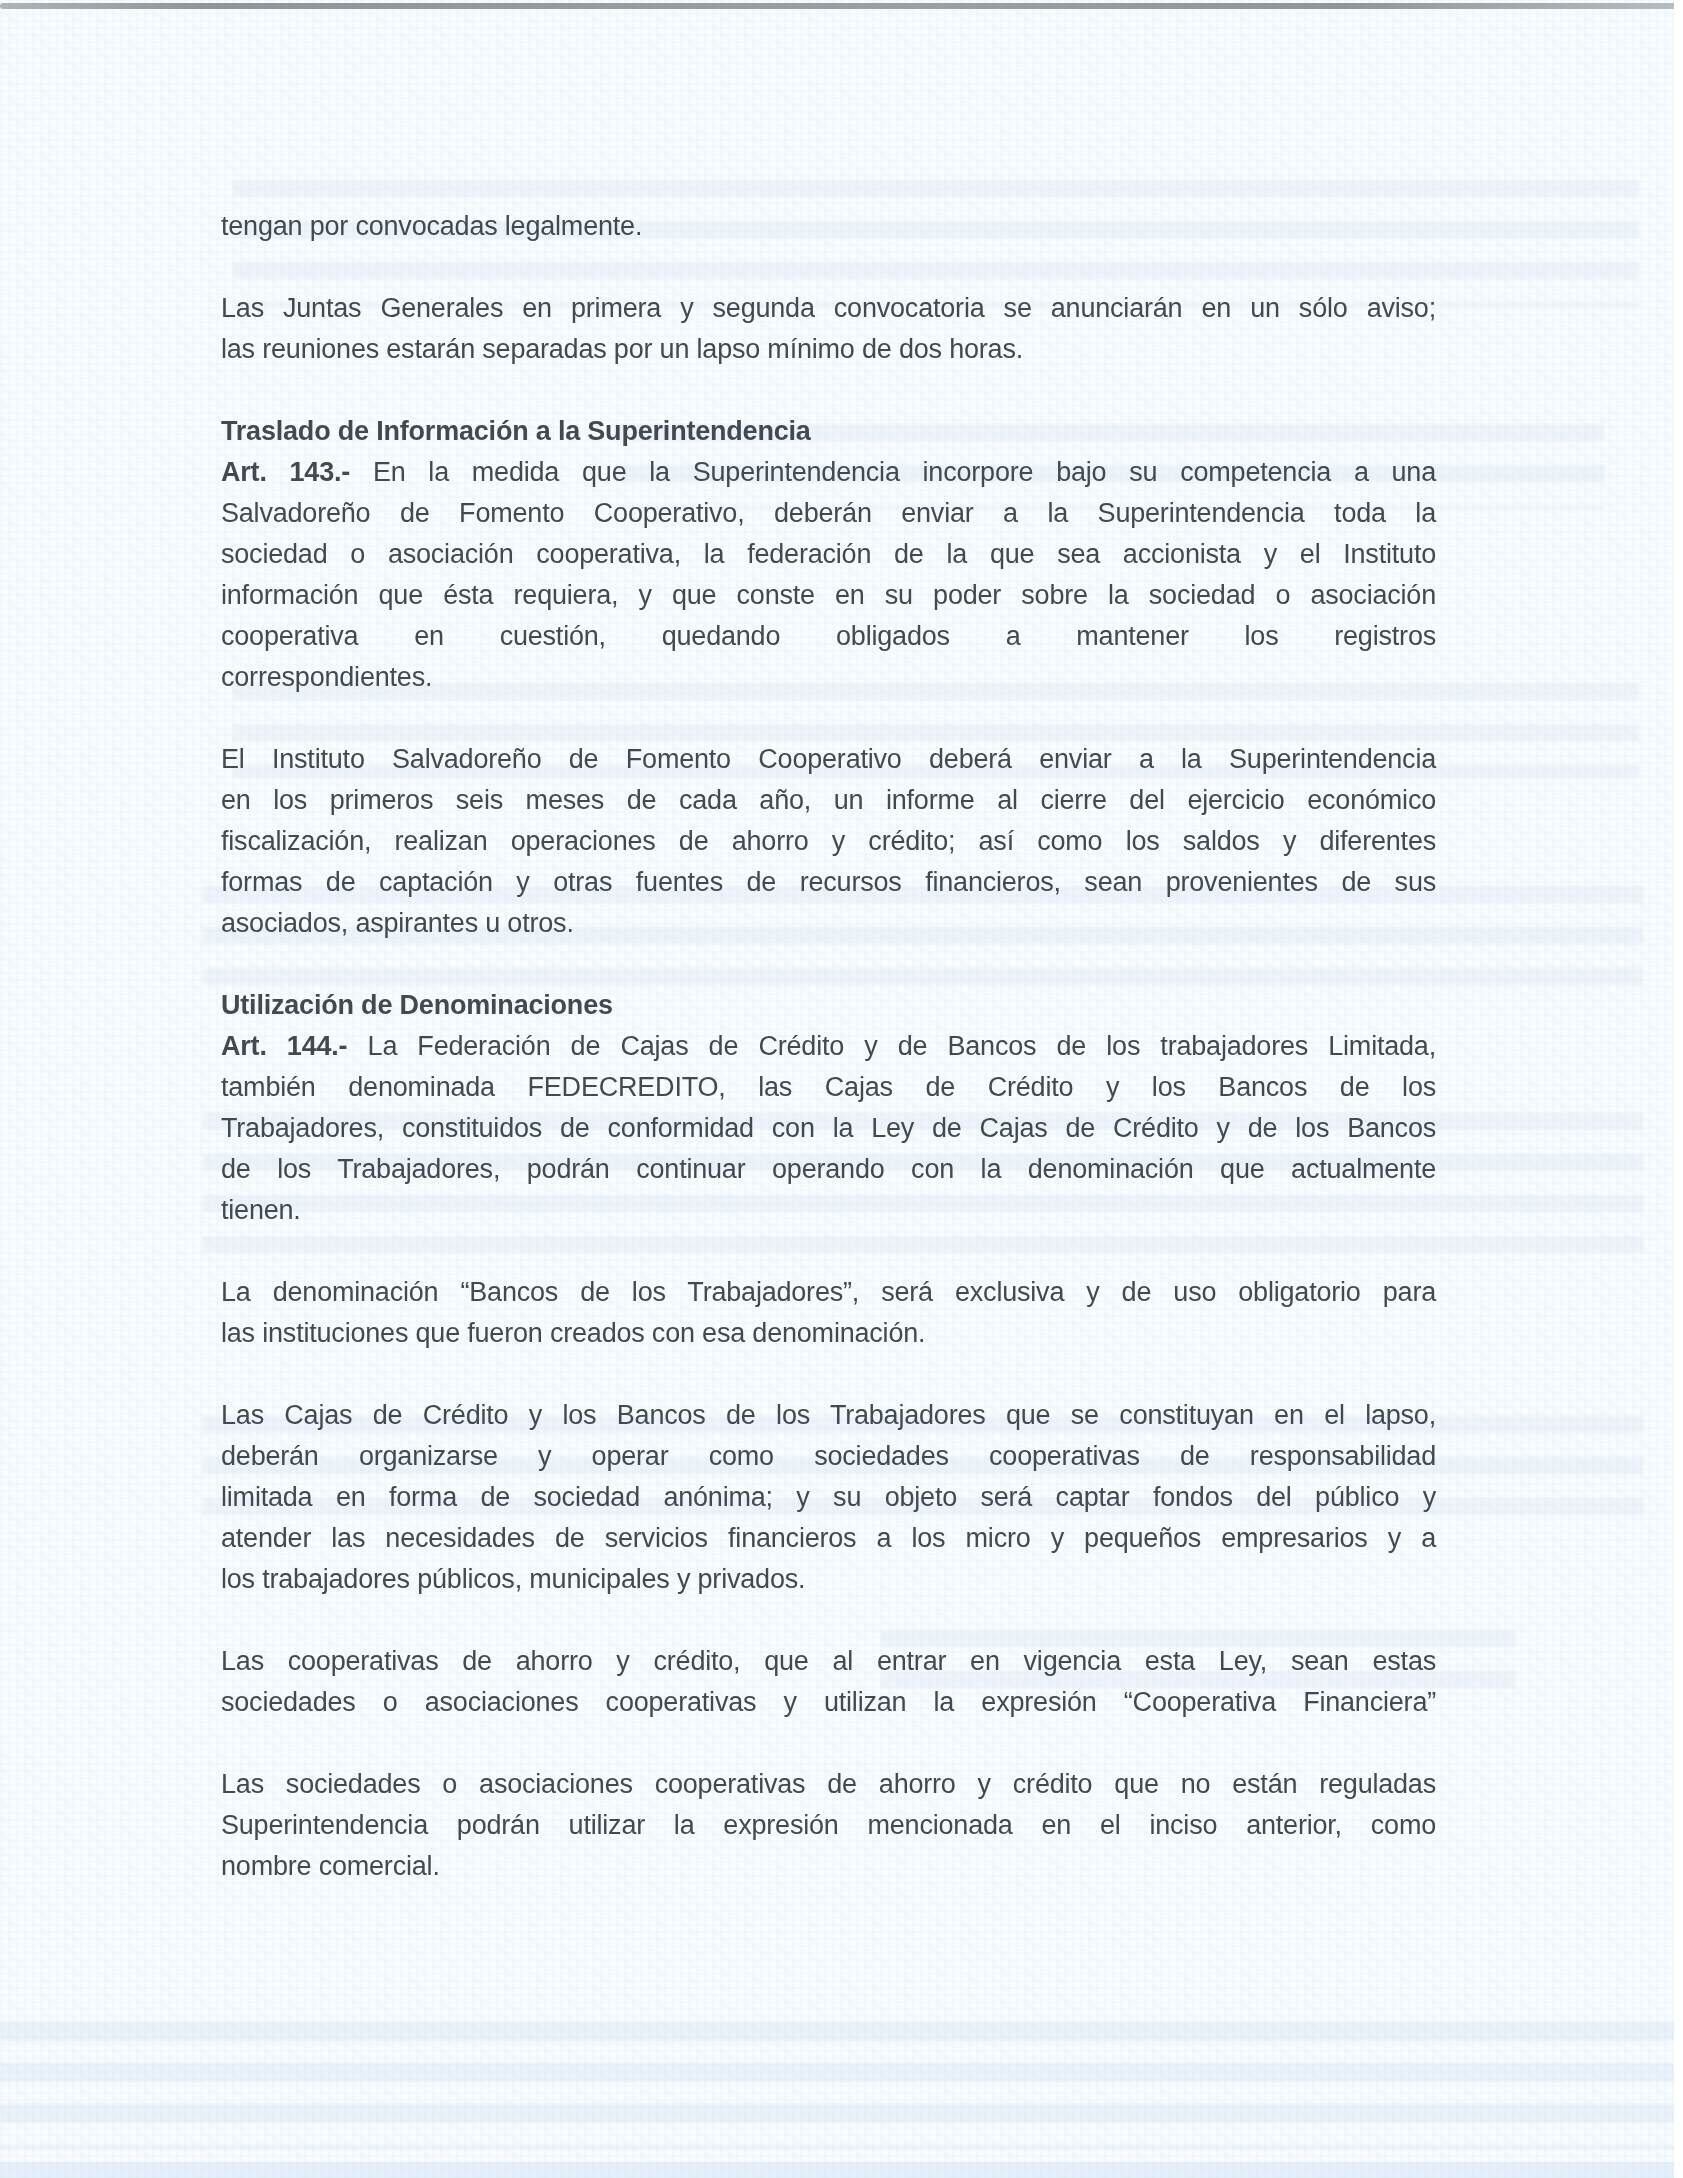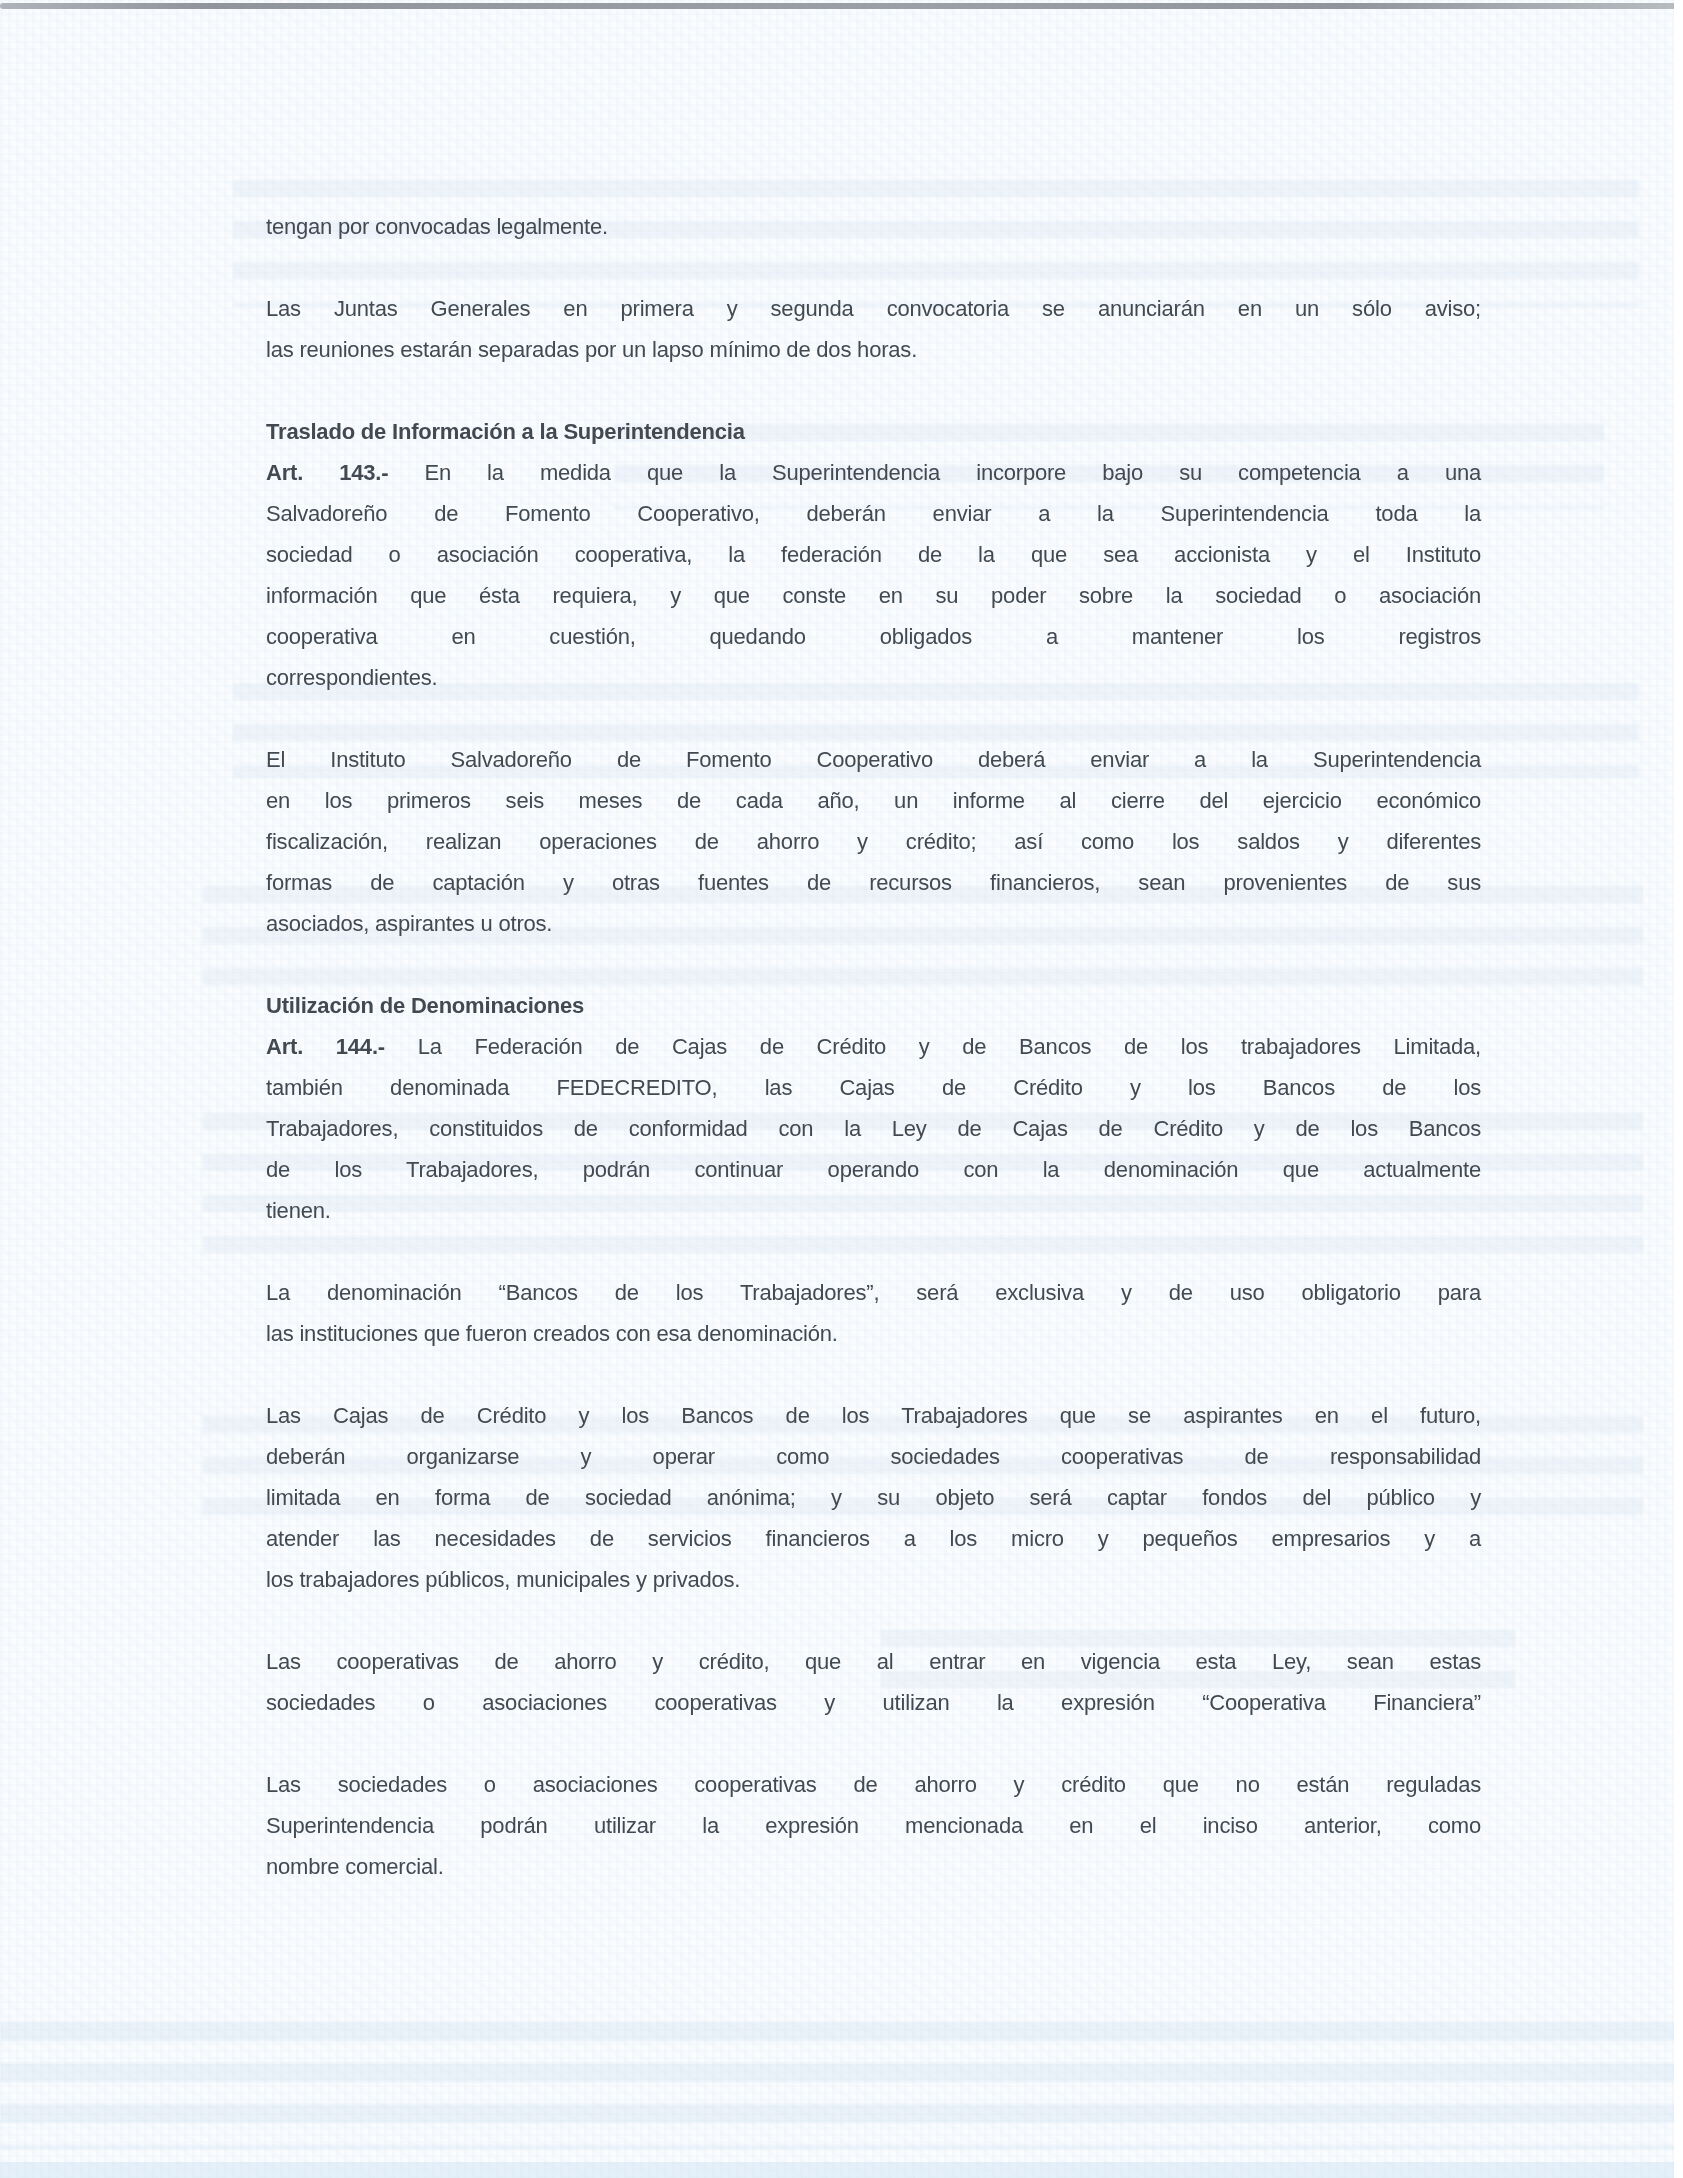--- a/index.html
+++ b/index.html
@@ -57,25 +57,24 @@
     position: absolute;
     right: 0; top: 0;
     width: 9px; height: 2178px;
     background: #ffffff;
   }
   .page-text {
     position: absolute;
     left: 221px;
     top: 206px;
     width: 1215px;
-    font-size: 22px;
+    font-size: 27px;
     line-height: 41px;
     letter-spacing: -0.2px;
     color: #424951;
-    margin-left: 45px;
   }
   .para { margin: 0 0 41px 0; }
   .para.heading { margin-bottom: 0; font-weight: bold; }
   .line {
     height: 41px;
     text-align: justify;
     text-align-last: justify;
     white-space: nowrap;
   }
   .line.last, .para.heading .line {
@@ -133,21 +132,21 @@
         <div class="line">también denominada FEDECREDITO, las Cajas de Crédito y los Bancos de los</div>
         <div class="line">Trabajadores, constituidos de conformidad con la Ley de Cajas de Crédito y de los Bancos</div>
         <div class="line">de los Trabajadores, podrán continuar operando con la denominación que actualmente</div>
         <div class="line last">tienen.</div>
       </div>
       <div class="para body">
         <div class="line">La denominación “Bancos de los Trabajadores”, será exclusiva y de uso obligatorio para</div>
         <div class="line last">las instituciones que fueron creados con esa denominación.</div>
       </div>
       <div class="para body">
-        <div class="line">Las Cajas de Crédito y los Bancos de los Trabajadores que se aspirantes en el futuro,</div>
+        <div class="line">Las Cajas de Crédito y los Bancos de los Trabajadores que se constituyan en el lapso,</div>
         <div class="line">deberán organizarse y operar como sociedades cooperativas de responsabilidad</div>
         <div class="line">limitada en forma de sociedad anónima; y su objeto será captar fondos del público y</div>
         <div class="line">atender las necesidades de servicios financieros a los micro y pequeños empresarios y a</div>
         <div class="line last">los trabajadores públicos, municipales y privados.</div>
       </div>
       <div class="para body">
         <div class="line">Las cooperativas de ahorro y crédito, que al entrar en vigencia esta Ley, sean estas</div>
         <div class="line">sociedades o asociaciones cooperativas y utilizan la expresión “Cooperativa Financiera”</div>
       </div>
       <div class="para body">

